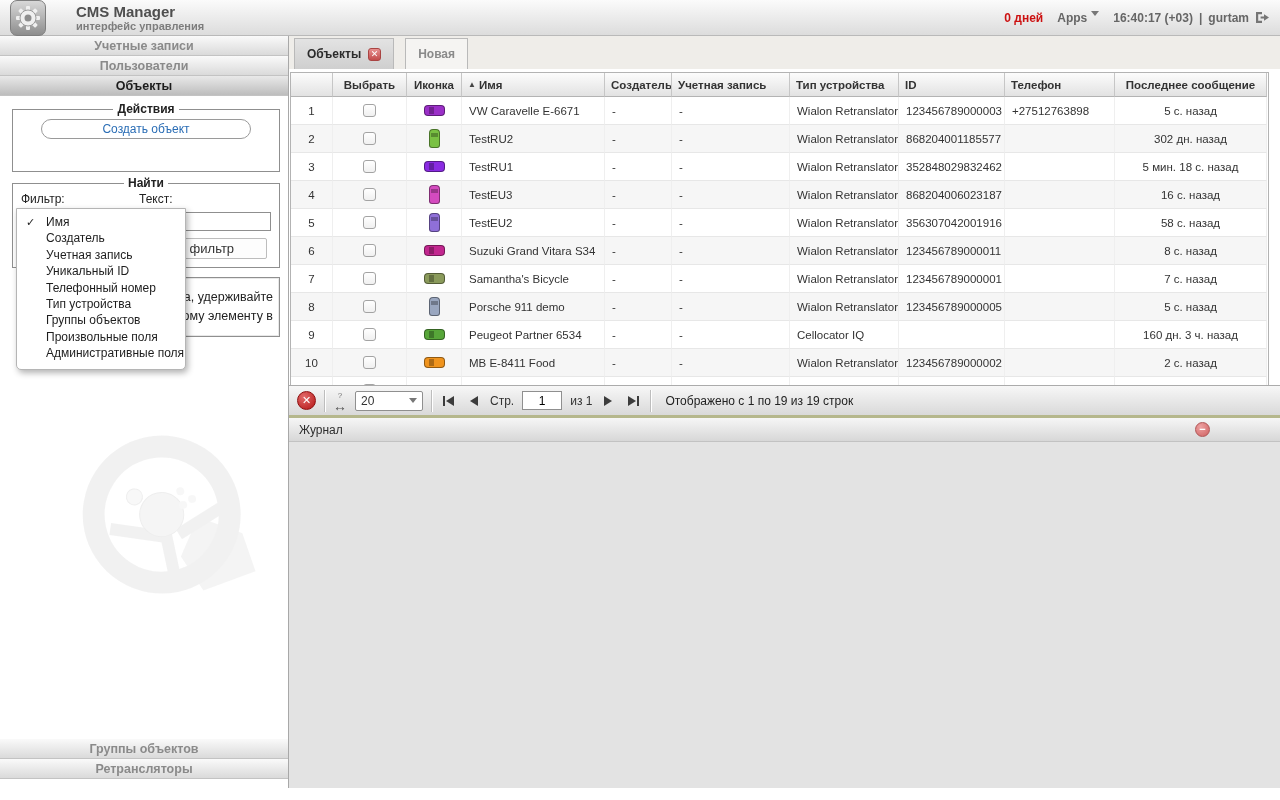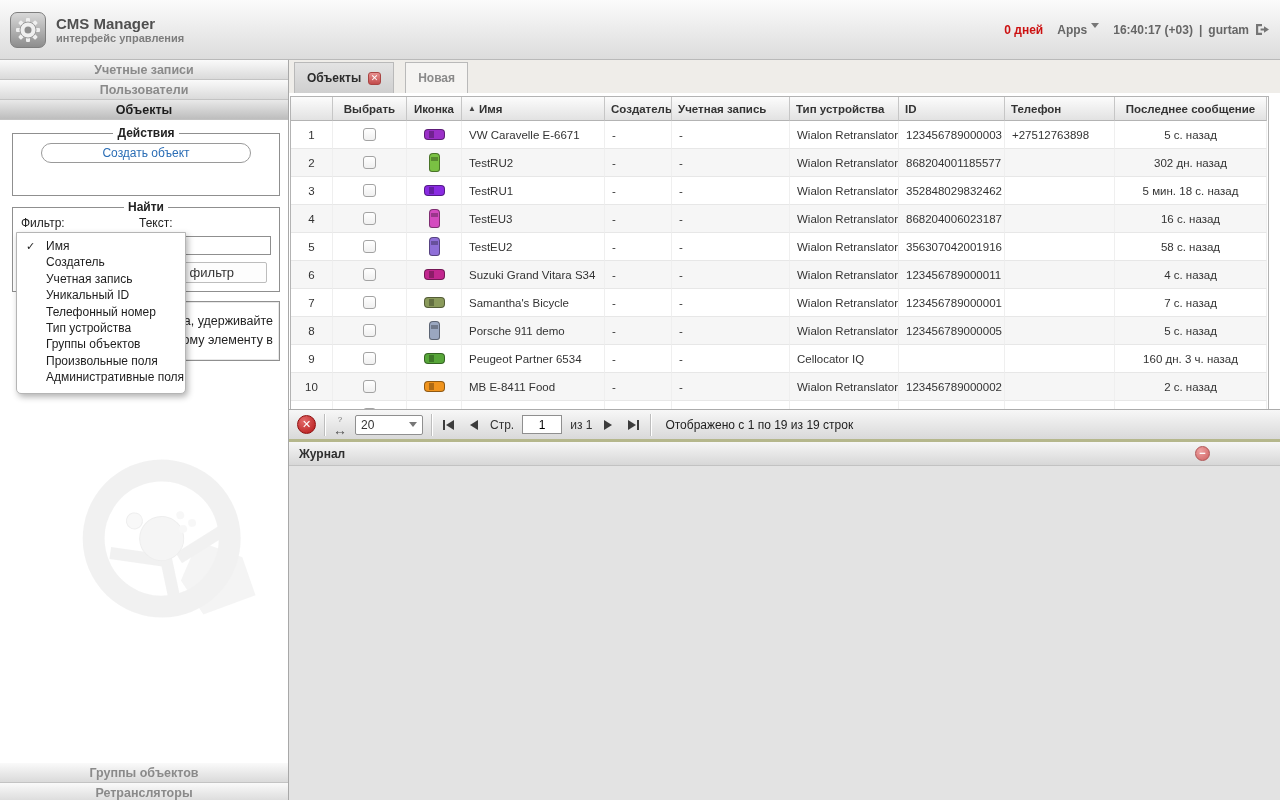--- a/index.html
+++ b/index.html
@@ -1,21 +1,21 @@
 <!DOCTYPE html>
 <html><head>
 <meta charset="utf-8">
 <style>
   * { margin:0; padding:0; box-sizing:border-box; }
   html,body { width:1280px; height:800px; overflow:hidden; background:#fff;
     font-family:"Liberation Sans","DejaVu Sans",sans-serif; color:#333; }
 
   
-  .app-header { height:60px; background:linear-gradient(#fbfbfb,#dcdcdc);
-    border-bottom:1px solid #b9b9b9; display:flex; align-items:center; padding:0 10px; }
+  .app-header { height:36px; background:linear-gradient(#fbfbfb,#dcdcdc);
+    border-bottom:1px solid #b9b9b9; display:flex; align-items:center; padding:0 10px;gap:20px; }
   .logo-box { width:36px; height:36px; border-radius:7px;
     background:linear-gradient(#d8d8d8,#8d8d8d); border:1px solid #7e7e7e;
     display:flex; align-items:center; justify-content:center; margin-right:10px; }
   .app-titles { line-height:1.15; }
   .app-title { font-size:15px; font-weight:bold; color:#4f4f4f; }
   .app-subtitle { font-size:11px; color:#7d7d7d; font-weight:bold; }
   .header-right { margin-left:auto; display:flex; align-items:center; gap:14px;
     font-size:12px; font-weight:bold; color:#666; }
   .days-red { color:#cc1111; }
   .apps-item { display:flex; gap:4px; cursor:pointer; }
@@ -130,21 +130,21 @@
     display:flex; align-items:center; }
   .page-input { width:40px; height:19px; border:1px solid #8f8f8f; text-align:center;
     font-size:12px; font-family:"Liberation Sans",sans-serif; }
   .pg-status { margin-left:6px; color:#222; }
 
   
   .journal-divider { height:3px; background:#b5b78c; }
   .journal-bar { height:24px; background:linear-gradient(#f6f6f6,#d7d7d7);
     border-bottom:1px solid #c2c2c2; display:flex; align-items:center;
     padding:0 10px; }
-  .journal-title { font-size:12px; font-weight:bold; color:#2e2e2e; }
+  .journal-title { font-size:12px; font-weight:normal; color:#2e2e2e; }
   .journal-collapse { margin-left:auto; margin-right:60px; width:15px; height:15px;
     border-radius:50%; background:radial-gradient(circle at 35% 30%, #eda2a2, #cf6060);
     border:1px solid #b05555; color:#fff; font-weight:bold; font-size:11px;
     line-height:12px; text-align:center; cursor:pointer; }
   .journal-rest { flex:1; background:#e3e3e3; }
 </style>
 </head>
 <body>
 
 <div class="app-header">
@@ -360,21 +360,21 @@
               <span class="veh h" style="background: rgb(194, 39, 143);">
                 <span class="win"></span>
               </span>
             </div>
             <div class="gc row-even">Suzuki Grand Vitara S34</div>
             <div class="gc row-even">-</div>
             <div class="gc row-even">-</div>
             <div class="gc row-even">Wialon Retranslator</div>
             <div class="gc row-even">123456789000011</div>
             <div class="gc row-even"></div>
-            <div class="gc row-even center">4 с. назад</div>
+            <div class="gc row-even center">8 с. назад</div>
             <div class="gc row-odd center">7</div>
             <div class="gc row-odd center">
               <span class="cbx"></span>
             </div>
             <div class="gc row-odd center">
               <span class="veh h" style="background: rgb(138, 154, 91);">
                 <span class="win"></span>
               </span>
             </div>
             <div class="gc row-odd">Samantha's Bicycle</div>

